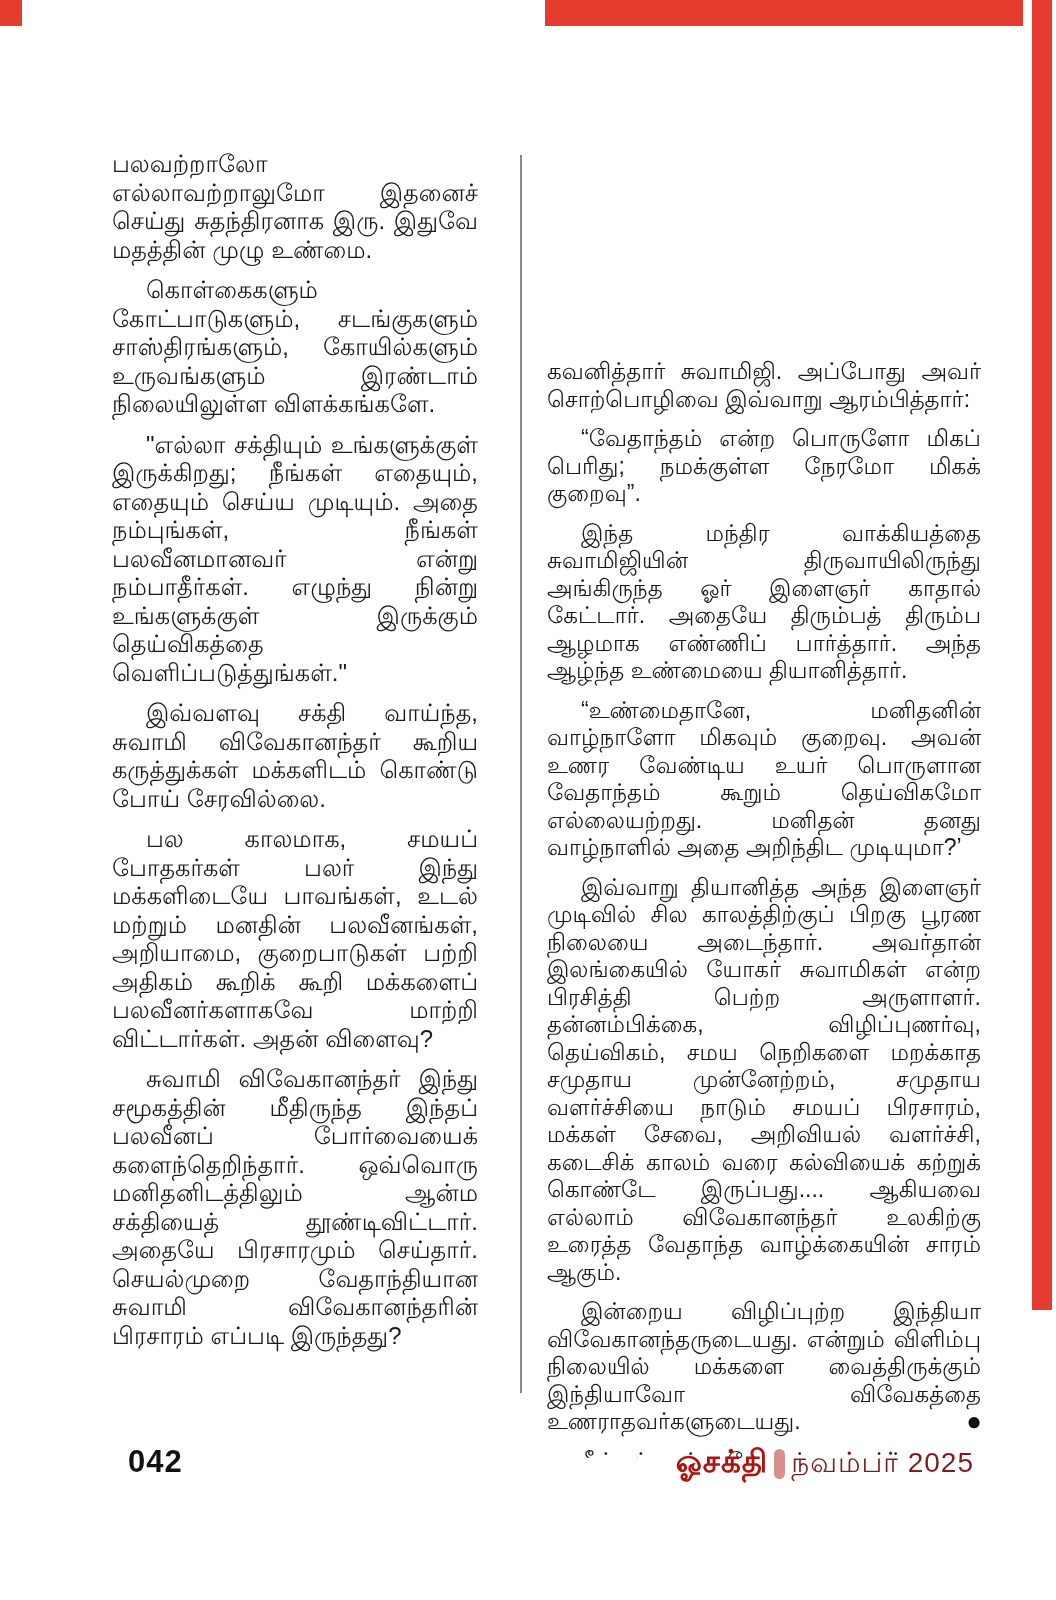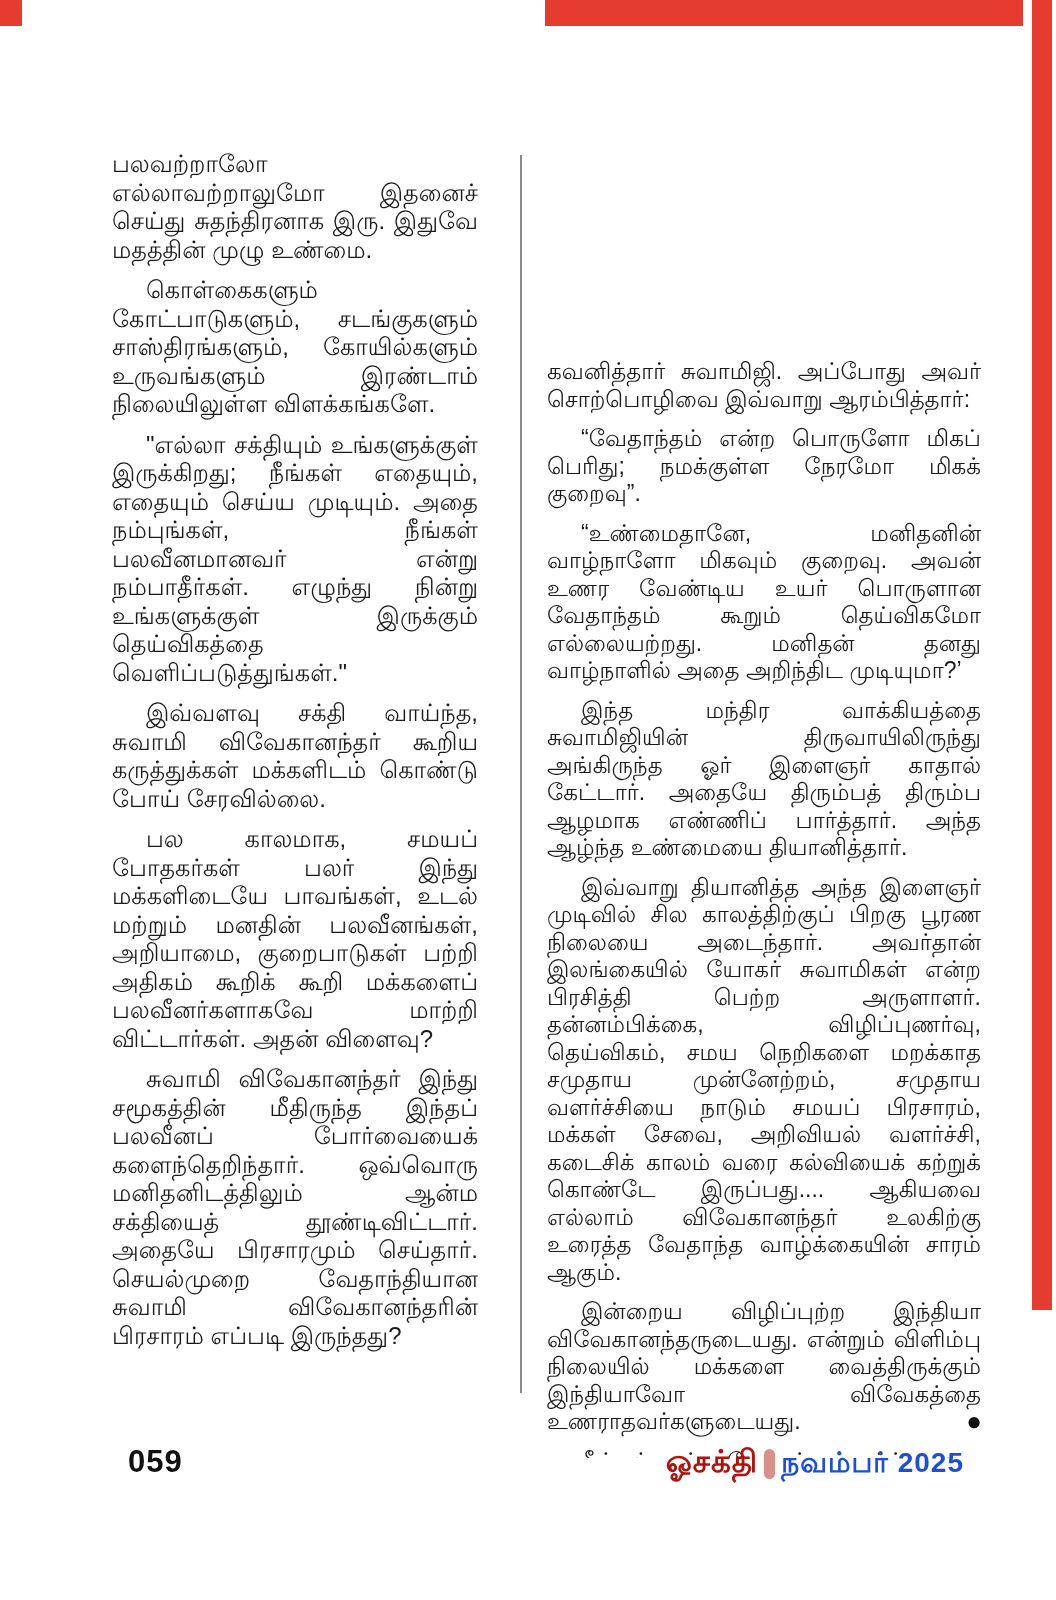--- a/index.html
+++ b/index.html
@@ -83,40 +83,40 @@
   .page-number {
     position: absolute;
     left: 128px; top: 1444px;
     font-size: 31px;
     font-weight: bold;
     color: #111111;
     letter-spacing: 1px;
   }
   .footer-right {
     position: absolute;
-    right: 92px; top: 1444px;
+    right: 82px; top: 1444px;
     display: flex;
     align-items: center;
     gap: 6px;
   }
   .footer-logo {
     font-size: 31px;
     font-weight: bold;
     color: #b1120e;
     letter-spacing: 1px;
   }
   .footer-sep {
     width: 11px; height: 30px;
     border-radius: 6px;
     background: #d98f8a;
   }
   .footer-issue {
     font-size: 28px;
-    font-weight: bold;
-    color: #1d4ed8;
+    font-weight: normal;
+    color: #7f1d1d;
     letter-spacing: 1px;
   }
 </style>
 </head>
 <body>
 
 <div class="page">
 
   <div class="bar-top-left"></div>
   <div class="bar-top"></div>
@@ -130,31 +130,31 @@
     <p>"எல்லா சக்தியும் உங்களுக்குள் இருக்கிறது; நீங்கள் எதையும், எதையும் செய்ய முடியும். அதை நம்புங்கள், நீங்கள் பலவீனமானவர் என்று நம்பாதீர்கள். எழுந்து நின்று உங்களுக்குள் இருக்கும் தெய்விகத்தை வெளிப்படுத்துங்கள்."</p>
     <p>இவ்வளவு சக்தி வாய்ந்த, சுவாமி விவேகானந்தர் கூறிய கருத்துக்கள் மக்களிடம் கொண்டு போய் சேரவில்லை.</p>
     <p>பல காலமாக, சமயப் போதகர்கள் பலர் இந்து மக்களிடையே பாவங்கள், உடல் மற்றும் மனதின் பலவீனங்கள், அறியாமை, குறைபாடுகள் பற்றி அதிகம் கூறிக் கூறி மக்களைப் பலவீனர்களாகவே மாற்றி விட்டார்கள். அதன் விளைவு?</p>
     <p>சுவாமி விவேகானந்தர் இந்து சமூகத்தின் மீதிருந்த இந்தப் பலவீனப் போர்வையைக் களைந்தெறிந்தார். ஒவ்வொரு மனிதனிடத்திலும் ஆன்ம சக்தியைத் தூண்டிவிட்டார். அதையே பிரசாரமும் செய்தார். செயல்முறை வேதாந்தியான சுவாமி விவேகானந்தரின் பிரசாரம் எப்படி இருந்தது?</p>
 
   </div>
 
   <div class="col col-right">
     <p class="no-indent">கவனித்தார் சுவாமிஜி. அப்போது அவர் சொற்பொழிவை இவ்வாறு ஆரம்பித்தார்:</p>
     <p>“வேதாந்தம் என்ற பொருளோ மிகப் பெரிது; நமக்குள்ள நேரமோ மிகக் குறைவு”.</p>
+    <p>இந்த மந்திர வாக்கியத்தை சுவாமிஜியின் திருவாயிலிருந்து அங்கிருந்த ஓர் இளைஞர் காதால் கேட்டார். அதையே திரும்பத் திரும்ப ஆழமாக எண்ணிப் பார்த்தார். அந்த ஆழ்ந்த உண்மையை தியானித்தார்.</p>
     <p>“உண்மைதானே, மனிதனின் வாழ்நாளோ மிகவும் குறைவு. அவன் உணர வேண்டிய உயர் பொருளான வேதாந்தம் கூறும் தெய்விகமோ எல்லையற்றது. மனிதன் தனது வாழ்நாளில் அதை அறிந்திட முடியுமா?’</p>
-    <p>இந்த மந்திர வாக்கியத்தை சுவாமிஜியின் திருவாயிலிருந்து அங்கிருந்த ஓர் இளைஞர் காதால் கேட்டார். அதையே திரும்பத் திரும்ப ஆழமாக எண்ணிப் பார்த்தார். அந்த ஆழ்ந்த உண்மையை தியானித்தார்.</p>
     <p>இவ்வாறு தியானித்த அந்த இளைஞர் முடிவில் சில காலத்திற்குப் பிறகு பூரண நிலையை அடைந்தார். அவர்தான் இலங்கையில் யோகர் சுவாமிகள் என்ற பிரசித்தி பெற்ற அருளாளர். தன்னம்பிக்கை, விழிப்புணர்வு, தெய்விகம், சமய நெறிகளை மறக்காத சமுதாய முன்னேற்றம், சமுதாய வளர்ச்சியை நாடும் சமயப் பிரசாரம், மக்கள் சேவை, அறிவியல் வளர்ச்சி, கடைசிக் காலம் வரை கல்வியைக் கற்றுக் கொண்டே இருப்பது.... ஆகியவை எல்லாம் விவேகானந்தர் உலகிற்கு உரைத்த வேதாந்த வாழ்க்கையின் சாரம் ஆகும்.</p>
     <p>இன்றைய விழிப்புற்ற இந்தியா விவேகானந்தருடையது. என்றும் விளிம்பு நிலையில் மக்களை வைத்திருக்கும் இந்தியாவோ விவேகத்தை உணராதவர்களுடையது.</p>
     <p>நீங்கள் எந்த வேதாந்த வாழ்க்கையை விரும்புகிறீர்கள்?</p>
 
   </div>
 
   <div class="end-mark">●</div>
 
-  <div class="page-number">059</div>
+  <div class="page-number">042</div>
 
   <div class="footer-right">
     <span class="footer-logo">ஓசக்தி</span>
     <span class="footer-sep"></span>
     <span class="footer-issue">நவம்பர் 2025</span>
   </div>
 
 </div>
 
 </body></html>

